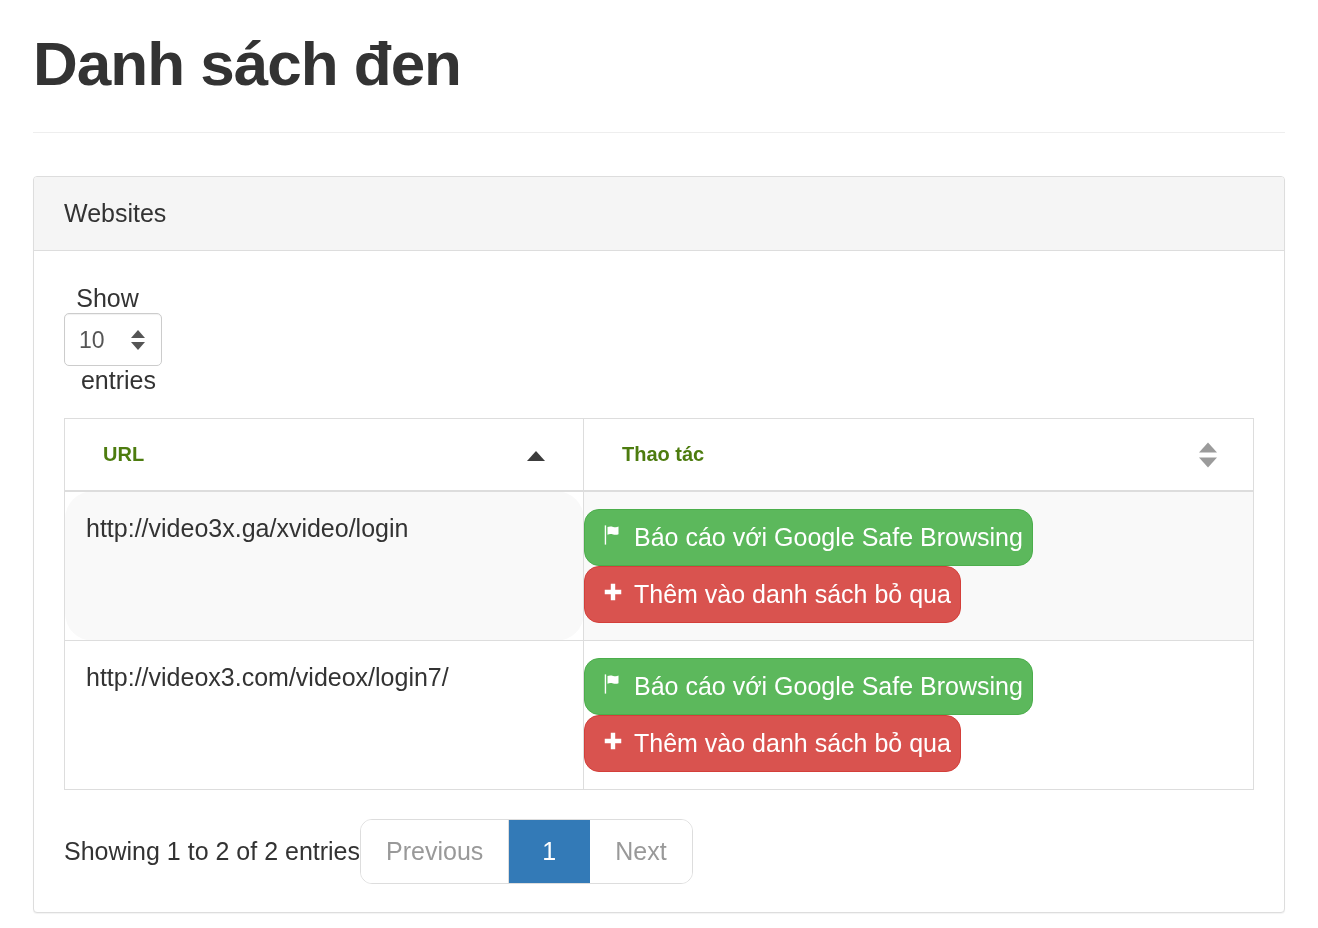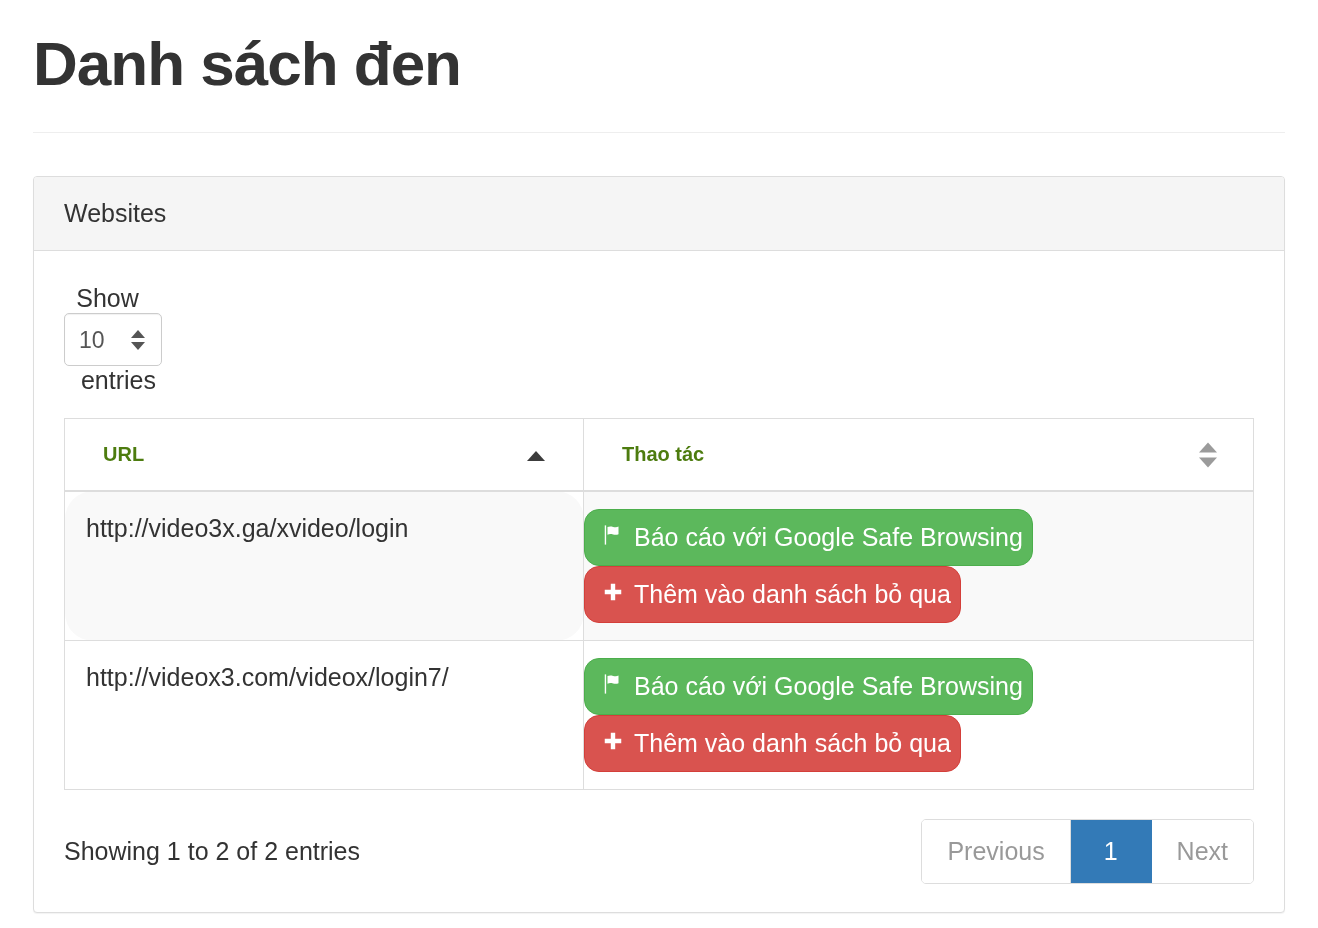--- a/index.html
+++ b/index.html
@@ -236,30 +236,29 @@
     display: inline-block;
     margin-right: 10px;
     font-size: 23px;
     line-height: 1;
   }
 
   
   .dt-footer {
     display: flex;
     align-items: center;
-    justify-content: space-between;
     margin-top: 29px;
   }
   .dt-info {
     font-size: 25px;
     color: #333333;
   }
   .pagination {
     display: inline-flex;
-    border-radius: 5px;
+    border-radius: 12px;
     overflow: hidden;
     border: 1px solid #dddddd;
   }
   .pagination a {
     font-size: 25px;
     line-height: 1;
     padding: 19px 25px;
     color: #777777;
     background: #ffffff;
     border-right: 1px solid #dddddd;

